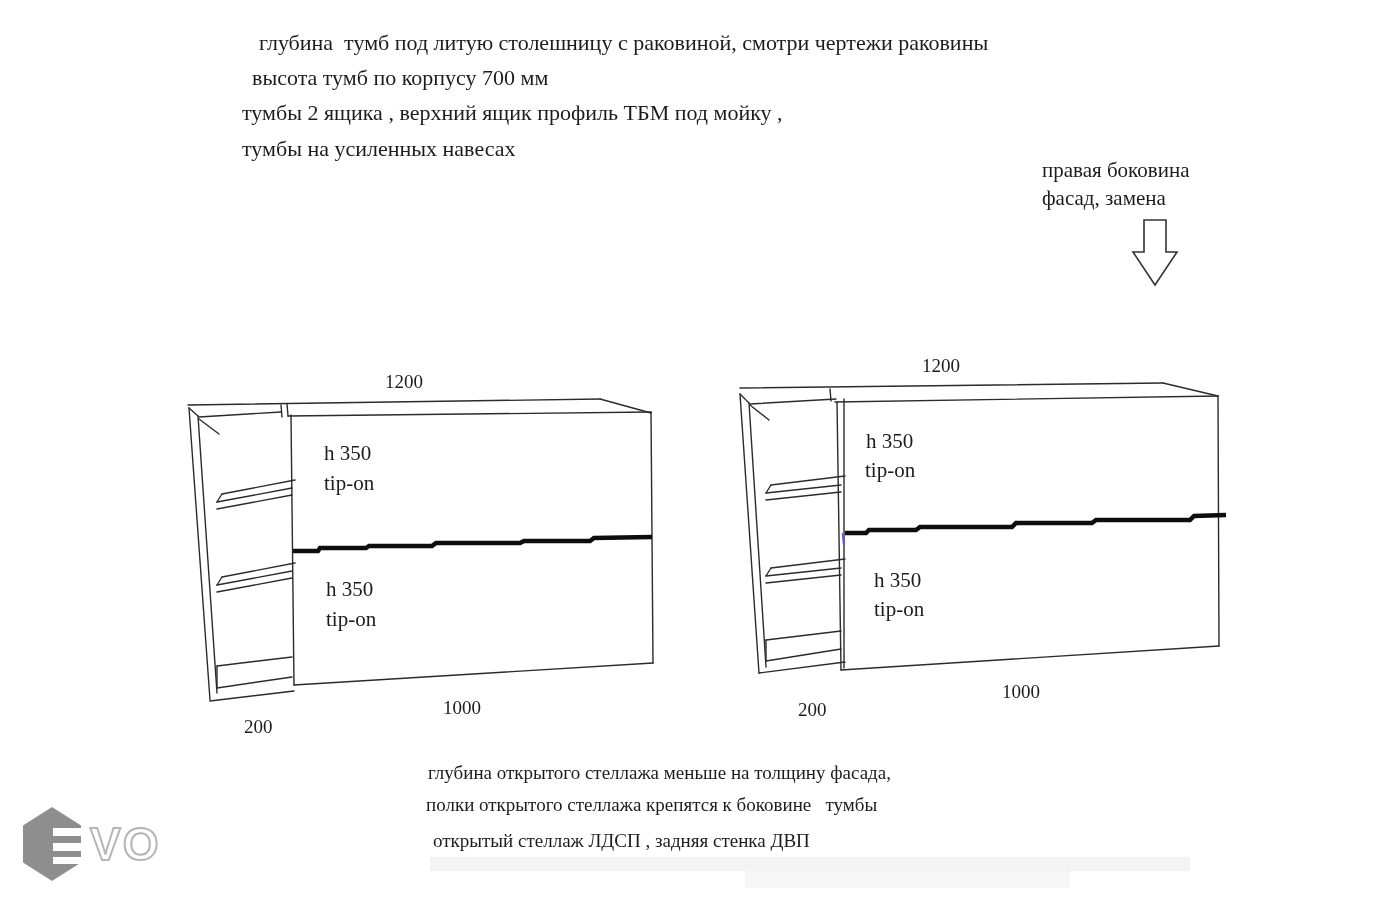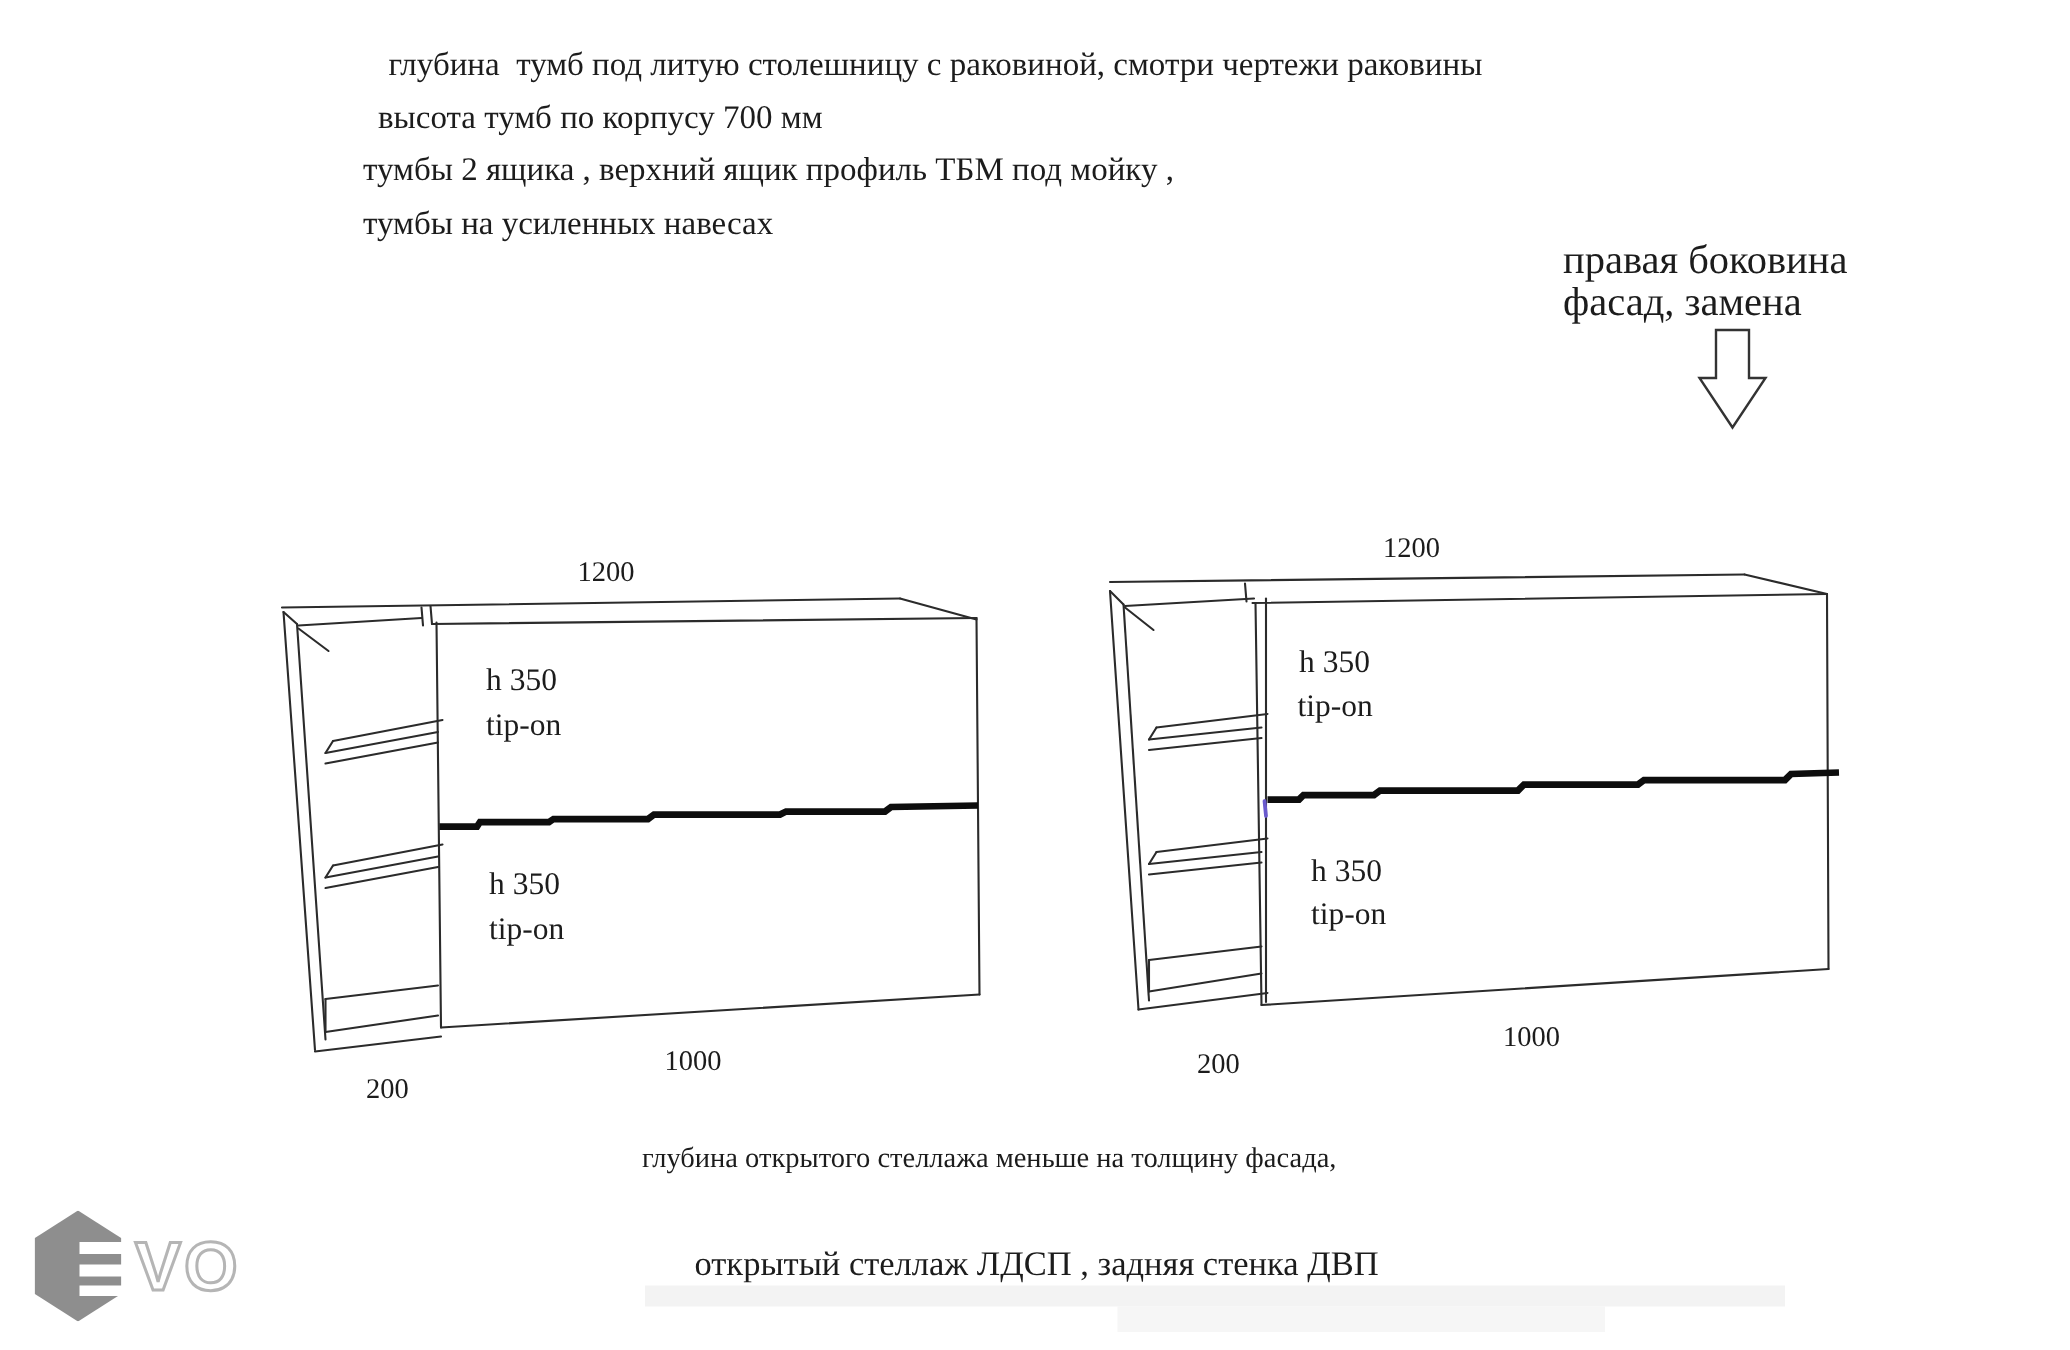--- a/index.html
+++ b/index.html
@@ -2,25 +2,25 @@
 <html><head>
 <meta charset="utf-8">
 <style>
   html,body{margin:0;padding:0;background:#ffffff;}
   .canvas{
     position:relative;width:1362px;height:900px;background:#ffffff;
     font-family:"Liberation Serif", serif;overflow:hidden;
   }
   .txt{position:absolute;color:#1c1c1c;white-space:pre;line-height:1.15;}
   .note{font-size:22px;}
-  .annot{font-size:27px;}
+  .annot{font-size:21px;}
   .drawer-label{font-size:21px;}
   .dim{font-size:19px;}
   .footer-big{font-size:19px;}
-  .footer-small{font-size:23px;margin-left:30px;}
+  .footer-small{font-size:19px;}
   .lineart{position:absolute;left:0;top:0;}
   .band{position:absolute;}
   .hex{
     position:absolute;left:23px;top:807px;width:58px;height:74px;background:#8e8e8e;
     clip-path:polygon(50% 0%,100% 25%,100% 75%,50% 100%,0% 75%,0% 25%);
   }
   .ebar{position:absolute;background:#ffffff;height:8px;width:41px;left:53px;}
   .logo-vo{position:absolute;left:88px;top:818px;}
   .logo-vo text{
     font-family:"Liberation Sans", sans-serif;font-weight:bold;font-size:46px;
@@ -133,20 +133,21 @@
 
   <div class="txt dim" style="left:922px;top:355px;">1200</div>
   <div class="txt drawer-label" style="left:866px;top:429px;">h 350</div>
   <div class="txt drawer-label" style="left:865px;top:458px;">tip-on</div>
   <div class="txt drawer-label" style="left:874px;top:568px;">h 350</div>
   <div class="txt drawer-label" style="left:874px;top:597px;">tip-on</div>
   <div class="txt dim" style="left:1002px;top:681px;">1000</div>
   <div class="txt dim" style="left:798px;top:699px;">200</div>
 
   <div class="txt footer-big" style="left:428px;top:762px;">глубина открытого стеллажа меньше на толщину фасада,</div>
+  <div class="txt footer-big" style="left:426px;top:794px;">полки открытого стеллажа крепятся к боковине   тумбы</div>
   <div class="txt footer-small" style="left:433px;top:830px;">открытый стеллаж ЛДСП , задняя стенка ДВП</div>
 
   <div class="hex"></div>
   <div class="ebar" style="top:828px;"></div>
   <div class="ebar" style="top:843px;"></div>
   <div class="ebar" style="top:857px;height:7px;"></div>
   <svg class="logo-vo" width="110" height="56">
     <text x="2" y="42">VO</text>
   </svg>
 

